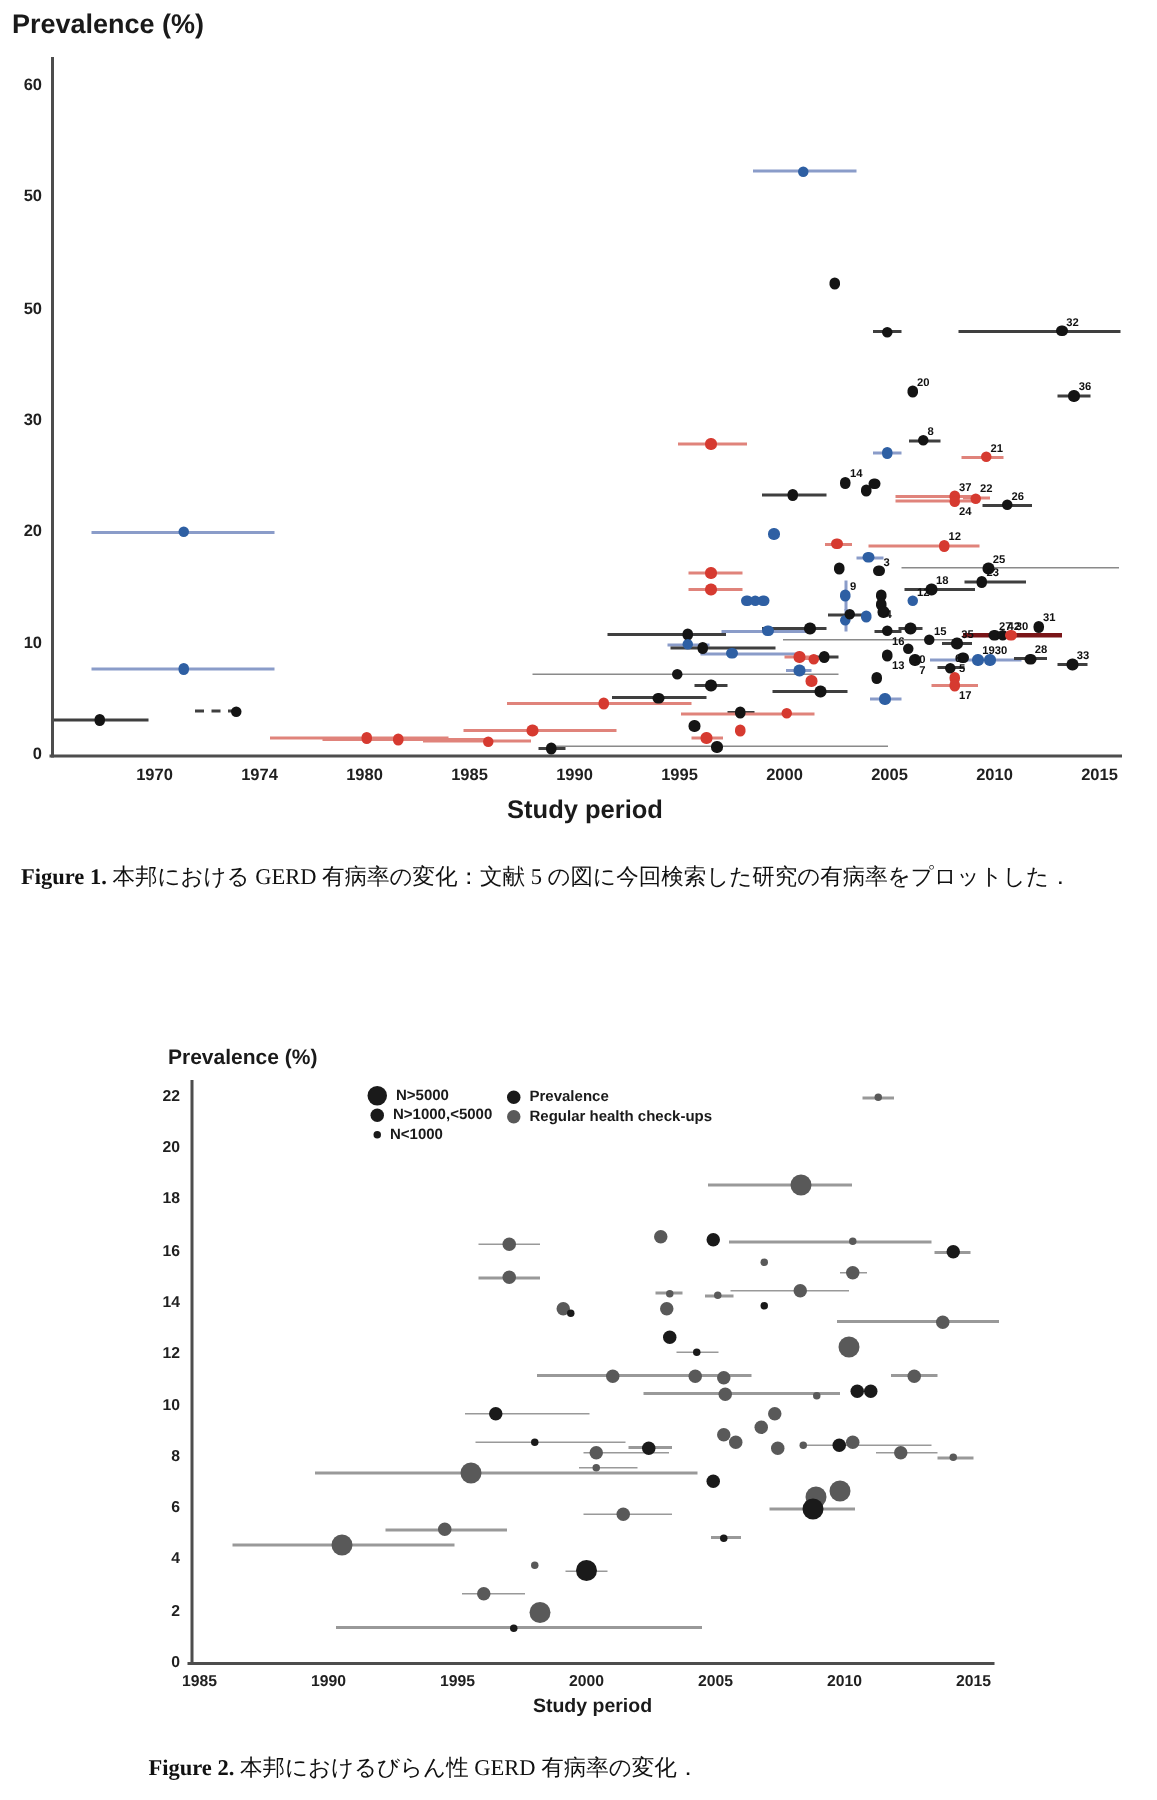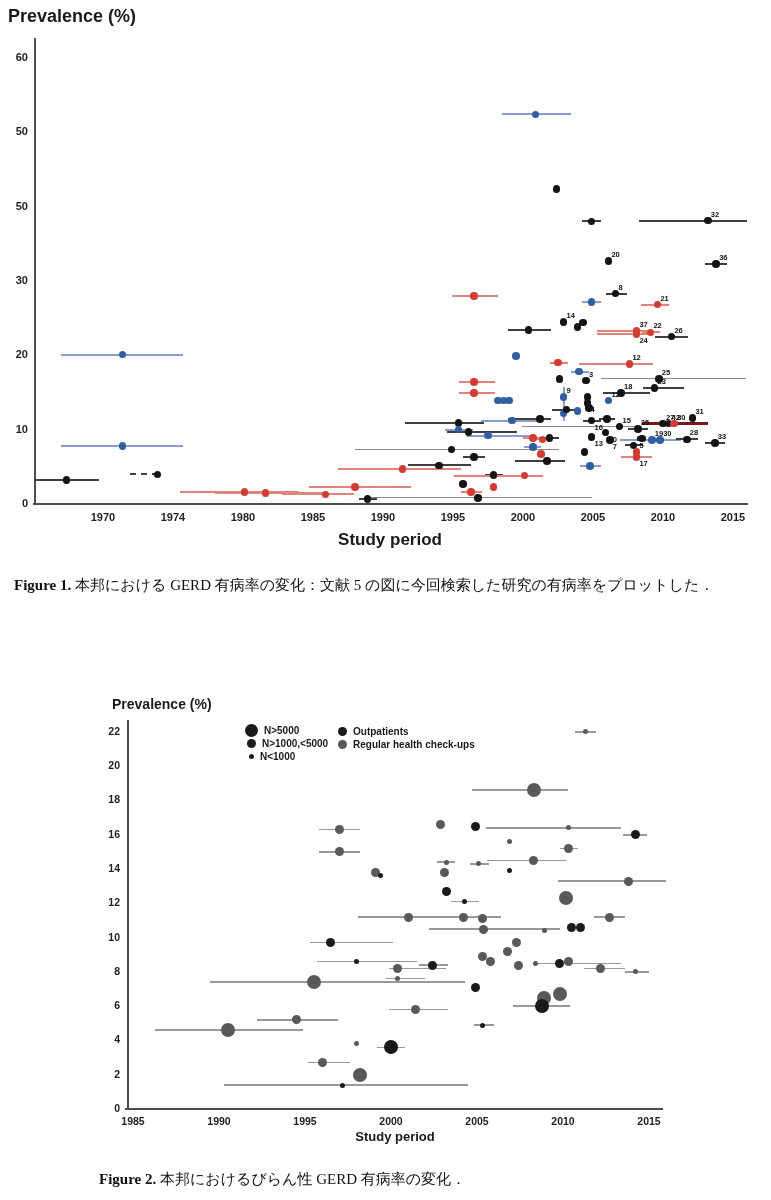--- a/index.html
+++ b/index.html
@@ -388,21 +388,21 @@
       <div class="lg-item" style="left:245px;top:738px;">
         <span class="lg-dot sz-m"></span>
         <span class="lg-label">N&gt;1000,&lt;5000</span>
       </div>
       <div class="lg-item" style="left:245px;top:751px;">
         <span class="lg-dot sz-s"></span>
         <span class="lg-label">N&lt;1000</span>
       </div>
       <div class="lg-item" style="left:336px;top:726px;">
         <span class="lg-dot sz-m"></span>
-        <span class="lg-label">Outpatients</span>
+        <span class="lg-label">Prevalence</span>
       </div>
       <div class="lg-item" style="left:336px;top:739px;">
         <span class="lg-dot sz-m gray"></span>
         <span class="lg-label">Regular health check-ups</span>
       </div>
     </div>
 
     <div id="f2-xlabel" class="xaxis-title">Study period</div>
 
     <p id="caption2" class="caption">

